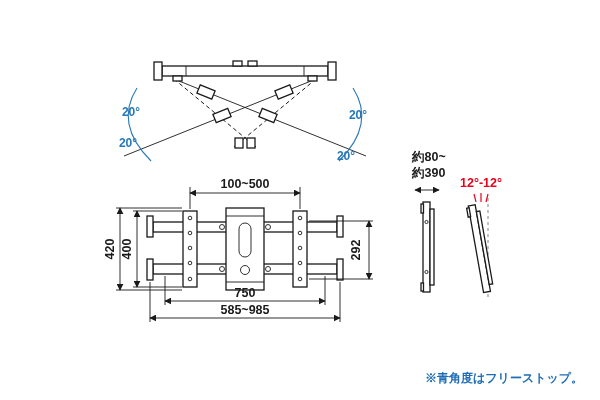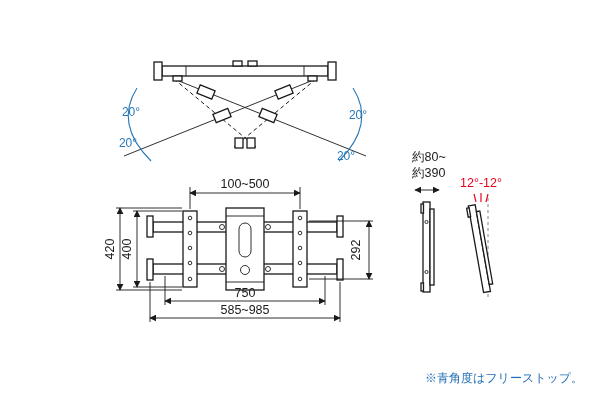--- a/index.html
+++ b/index.html
@@ -1,17 +1,17 @@
 <!DOCTYPE html>
 <html><head>
 <meta charset="utf-8">
 <style>
   html,body{margin:0;padding:0;background:#fff;}
   .stage{position:relative;width:600px;height:400px;background:#ffffff;overflow:hidden;
-         font-family:"Liberation Sans", sans-serif;}
+         font-family:"Liberation Sans", sans-serif;font-weight:bold;}
   svg{display:block;}
   .ln{stroke:#1a1a1a;stroke-width:1.3;fill:#ffffff;}
   .thin{stroke:#1a1a1a;stroke-width:0.9;fill:none;}
   .dimln{stroke:#1a1a1a;stroke-width:0.9;fill:none;}
   .dash{stroke:#1a1a1a;stroke-width:1;fill:none;stroke-dasharray:4 3;}
   .arc{stroke:#2878b8;stroke-width:1.1;fill:none;}
   .dim{font-family:"Liberation Sans", sans-serif;font-size:12.5px;fill:#1a1a1a;}
   .ang{font-family:"Liberation Sans", sans-serif;font-size:12px;fill:#2878b8;}
   .redtxt{font-family:"Liberation Sans", sans-serif;font-size:12.5px;fill:#e8001c;}
   .redln{stroke:#e8001c;stroke-width:1.2;fill:none;}

